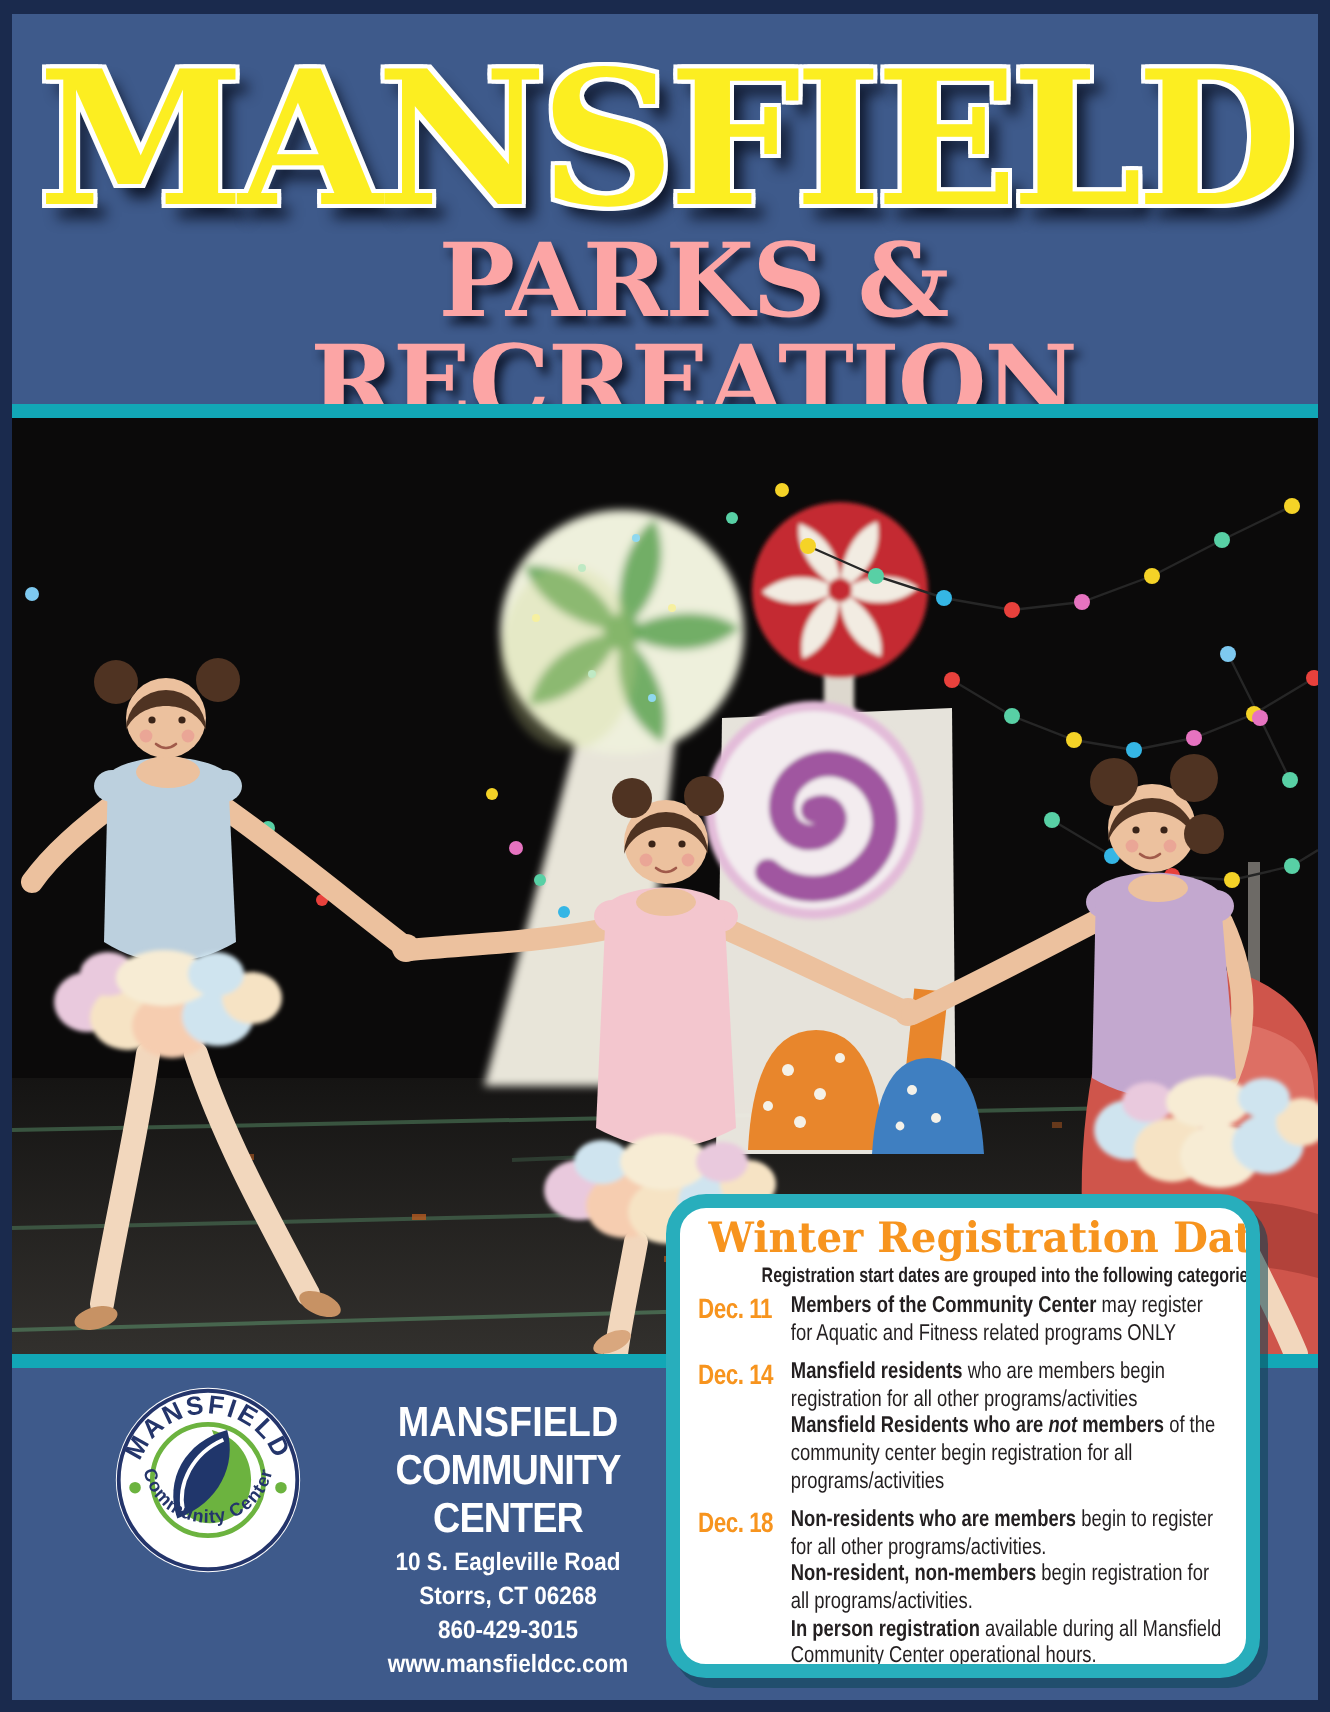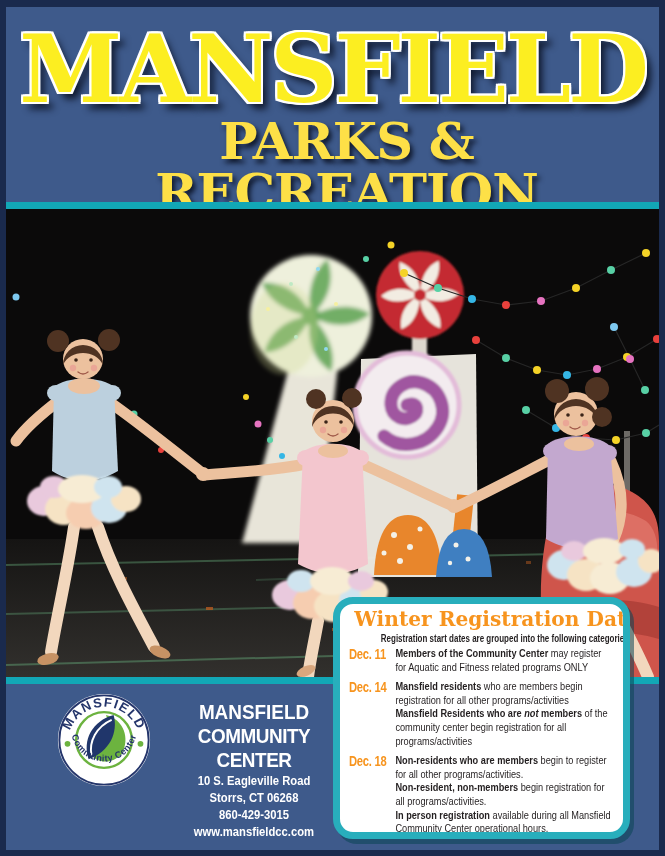--- a/index.html
+++ b/index.html
@@ -6,21 +6,21 @@
   .page{position:relative;width:665px;height:856px;background:#1a2a4d;overflow:hidden;
         font-family:"Liberation Sans",sans-serif;margin:0 auto;}
   
   .header{position:absolute;left:6px;right:6px;top:7px;height:195px;background:#3e5a8b;text-align:center;}
   .title{font-family:"DejaVu Serif","Liberation Serif",serif;font-weight:bold;font-size:93px;line-height:1;
          color:#fcee21;letter-spacing:-3px;margin-top:16px;
          text-shadow:-2px -2px 0 #fff,2px -2px 0 #fff,-2px 2px 0 #fff,2px 2px 0 #fff,
                      -2px 0 0 #fff,2px 0 0 #fff,0 -2px 0 #fff,0 2px 0 #fff,
                      6px 7px 7px rgba(8,14,30,.85);}
   .subtitle{font-family:"DejaVu Serif","Liberation Serif",serif;font-weight:bold;font-size:51px;line-height:1.0;
-            color:#fde047;letter-spacing:-1px;margin-top:0px;
+            color:#fca5a5;letter-spacing:-1px;margin-top:0px;
             text-shadow:3px 4px 5px rgba(8,14,30,.85);margin-left:28px;}
   .tagline{font-family:"DejaVu Serif","Liberation Serif",serif;font-style:italic;font-size:31px;color:#ffffff;
            margin-top:5px;text-shadow:2px 2px 3px rgba(8,14,30,.6);}
   
   .band{position:absolute;left:6px;right:6px;height:7px;background:#12a7b6;}
   .band.b1{top:202px;}
   .band.b2{top:677px;}
   
   .photo{position:absolute;left:6px;top:209px;width:653px;height:468px;background:#0b0a0a;}
   

